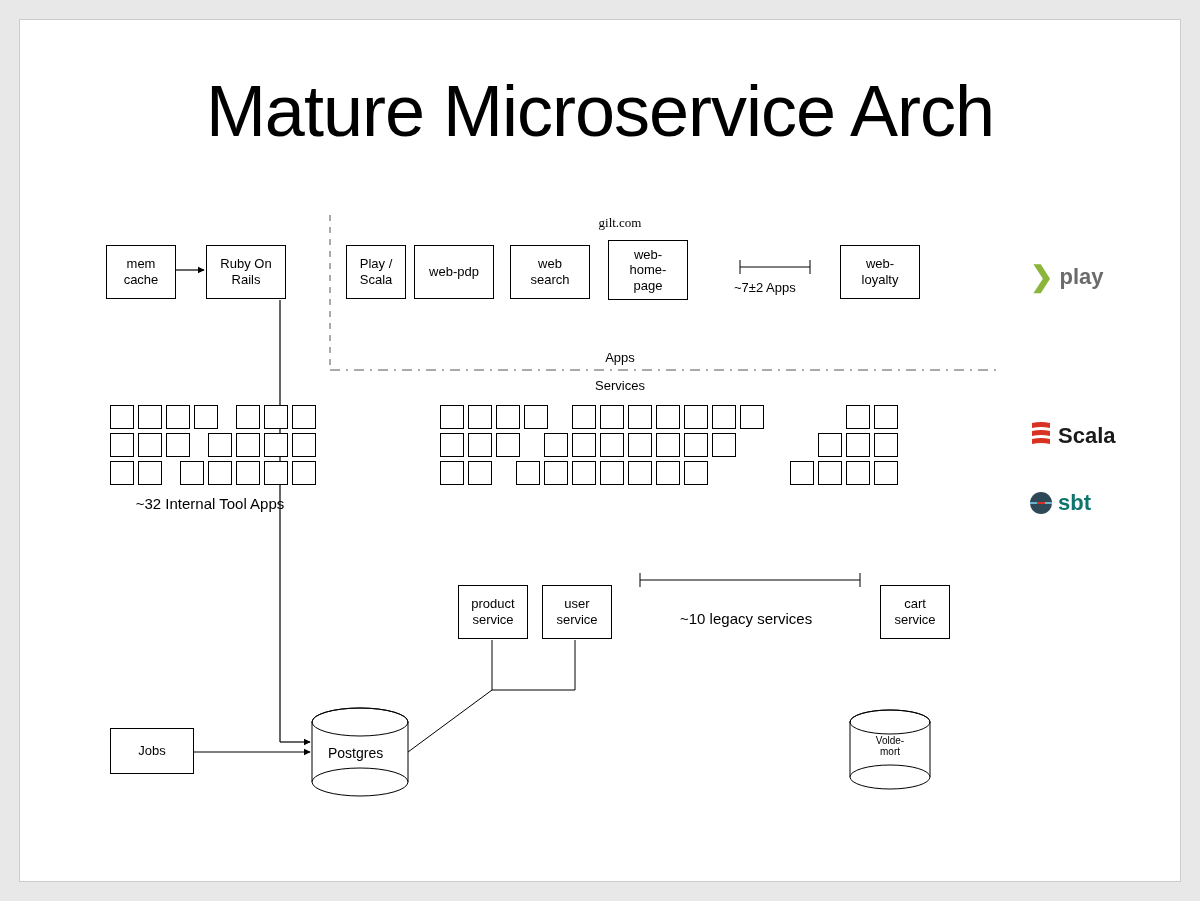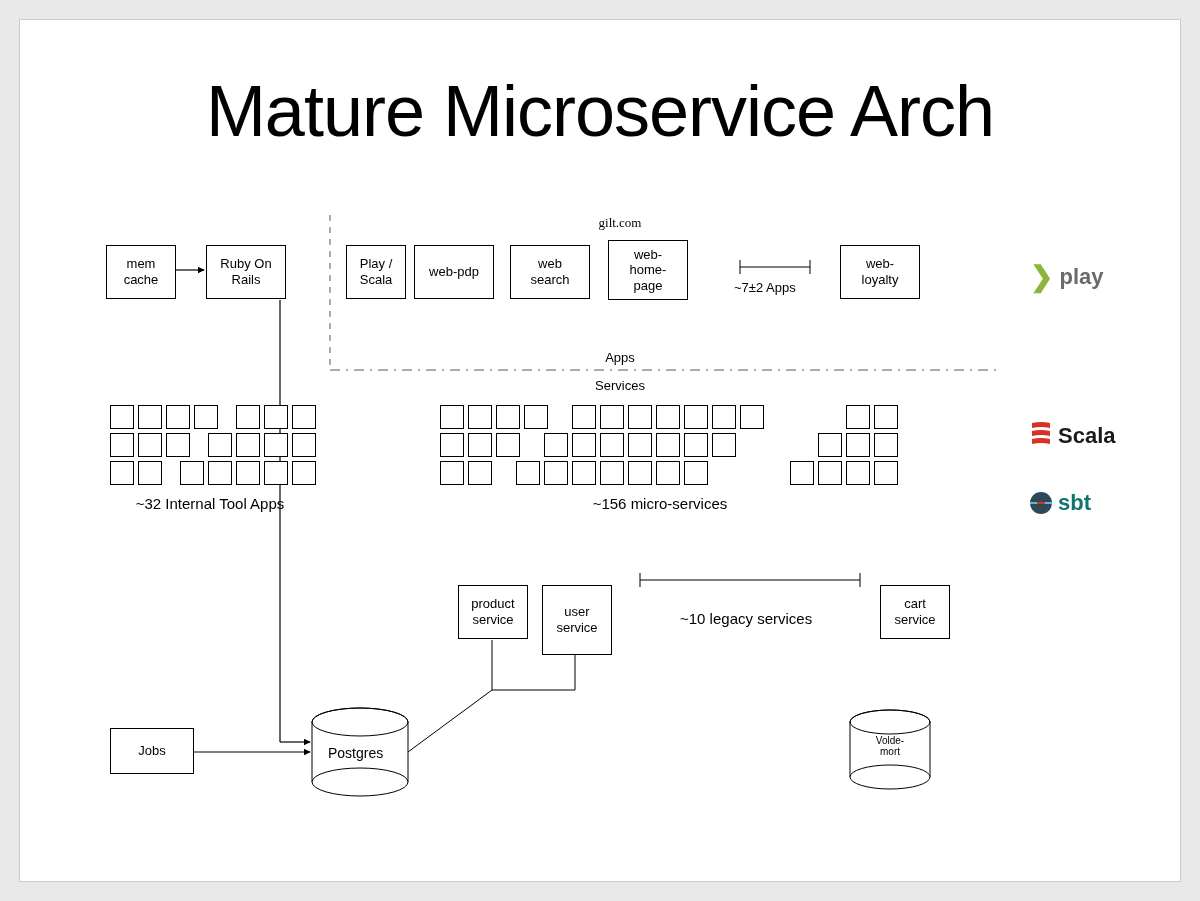--- a/index.html
+++ b/index.html
@@ -160,25 +160,24 @@
       <div class="sbox" style="left:552px;top:441px"></div>
       <div class="sbox" style="left:580px;top:441px"></div>
       <div class="sbox" style="left:608px;top:441px"></div>
       <div class="sbox" style="left:636px;top:441px"></div>
       <div class="sbox" style="left:664px;top:441px"></div>
     <div class="sbox" style="left:770px;top:441px"></div>
       <div class="sbox" style="left:798px;top:441px"></div>
       <div class="sbox" style="left:826px;top:441px"></div>
       <div class="sbox" style="left:854px;top:441px"></div>
   </div>
-  <div class="lbl center" style="left: 500px; top: 475px; width: 280px; font-size: 15px; white-space: pre-line;">~156 micro-services</div>
 
   <div class="box" style="left: 438px; top: 565px; width: 70px; height: 54px; white-space: pre-line;">product
 service</div>
-  <div class="box" style="left: 522px; top: 565px; width: 70px; height: 70px; white-space: pre-line;">user
+  <div class="box" style="left: 522px; top: 565px; width: 70px; height: 54px; white-space: pre-line;">user
 service</div>
   <div class="lbl" style="left: 660px; top: 590px; font-size: 15px; white-space: pre-line;">~10 legacy services</div>
   <div class="box" style="left: 860px; top: 565px; width: 70px; height: 54px; white-space: pre-line;">cart
 service</div>
 
   <div class="box" style="left: 90px; top: 708px; width: 84px; height: 46px; white-space: pre-line;">Jobs</div>
   <div class="lbl" style="left: 308px; top: 725px; font-size: 14px; white-space: pre-line;">Postgres</div>
   <div class="lbl center" style="left:844px;top:715px;width:52px;font-size:10px;white-space:pre-line">Volde-
 mort</div>
 

